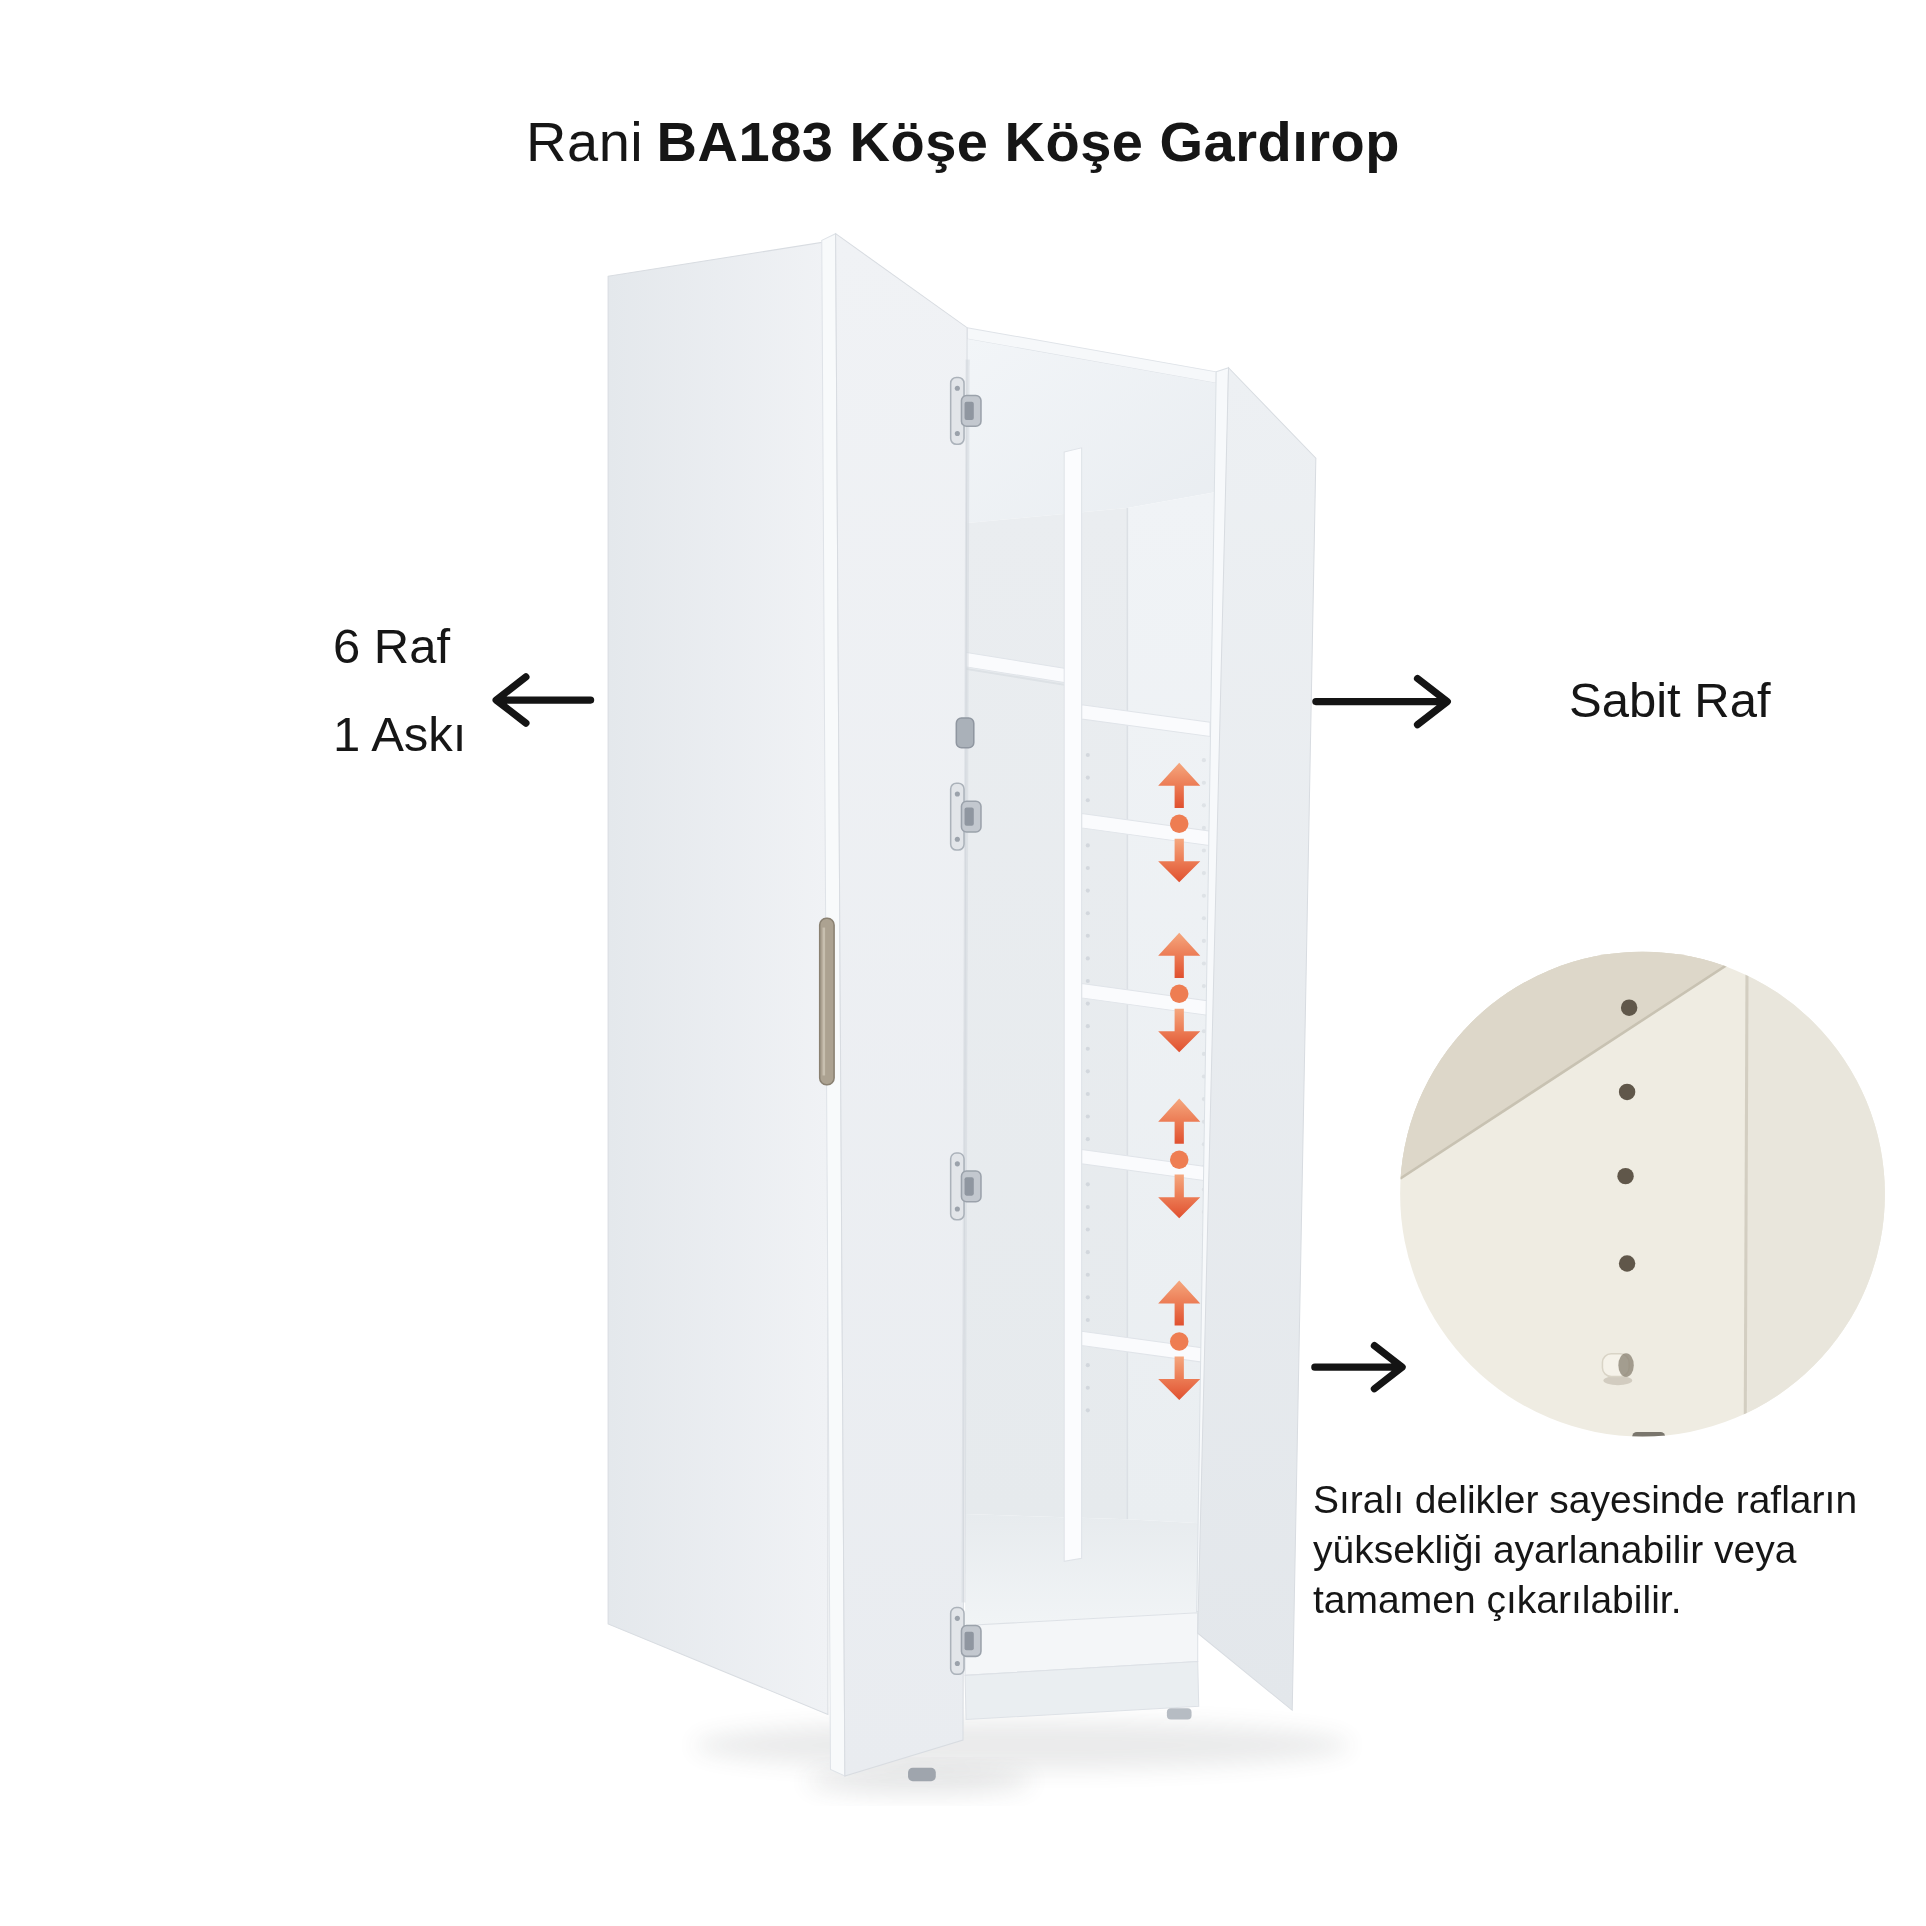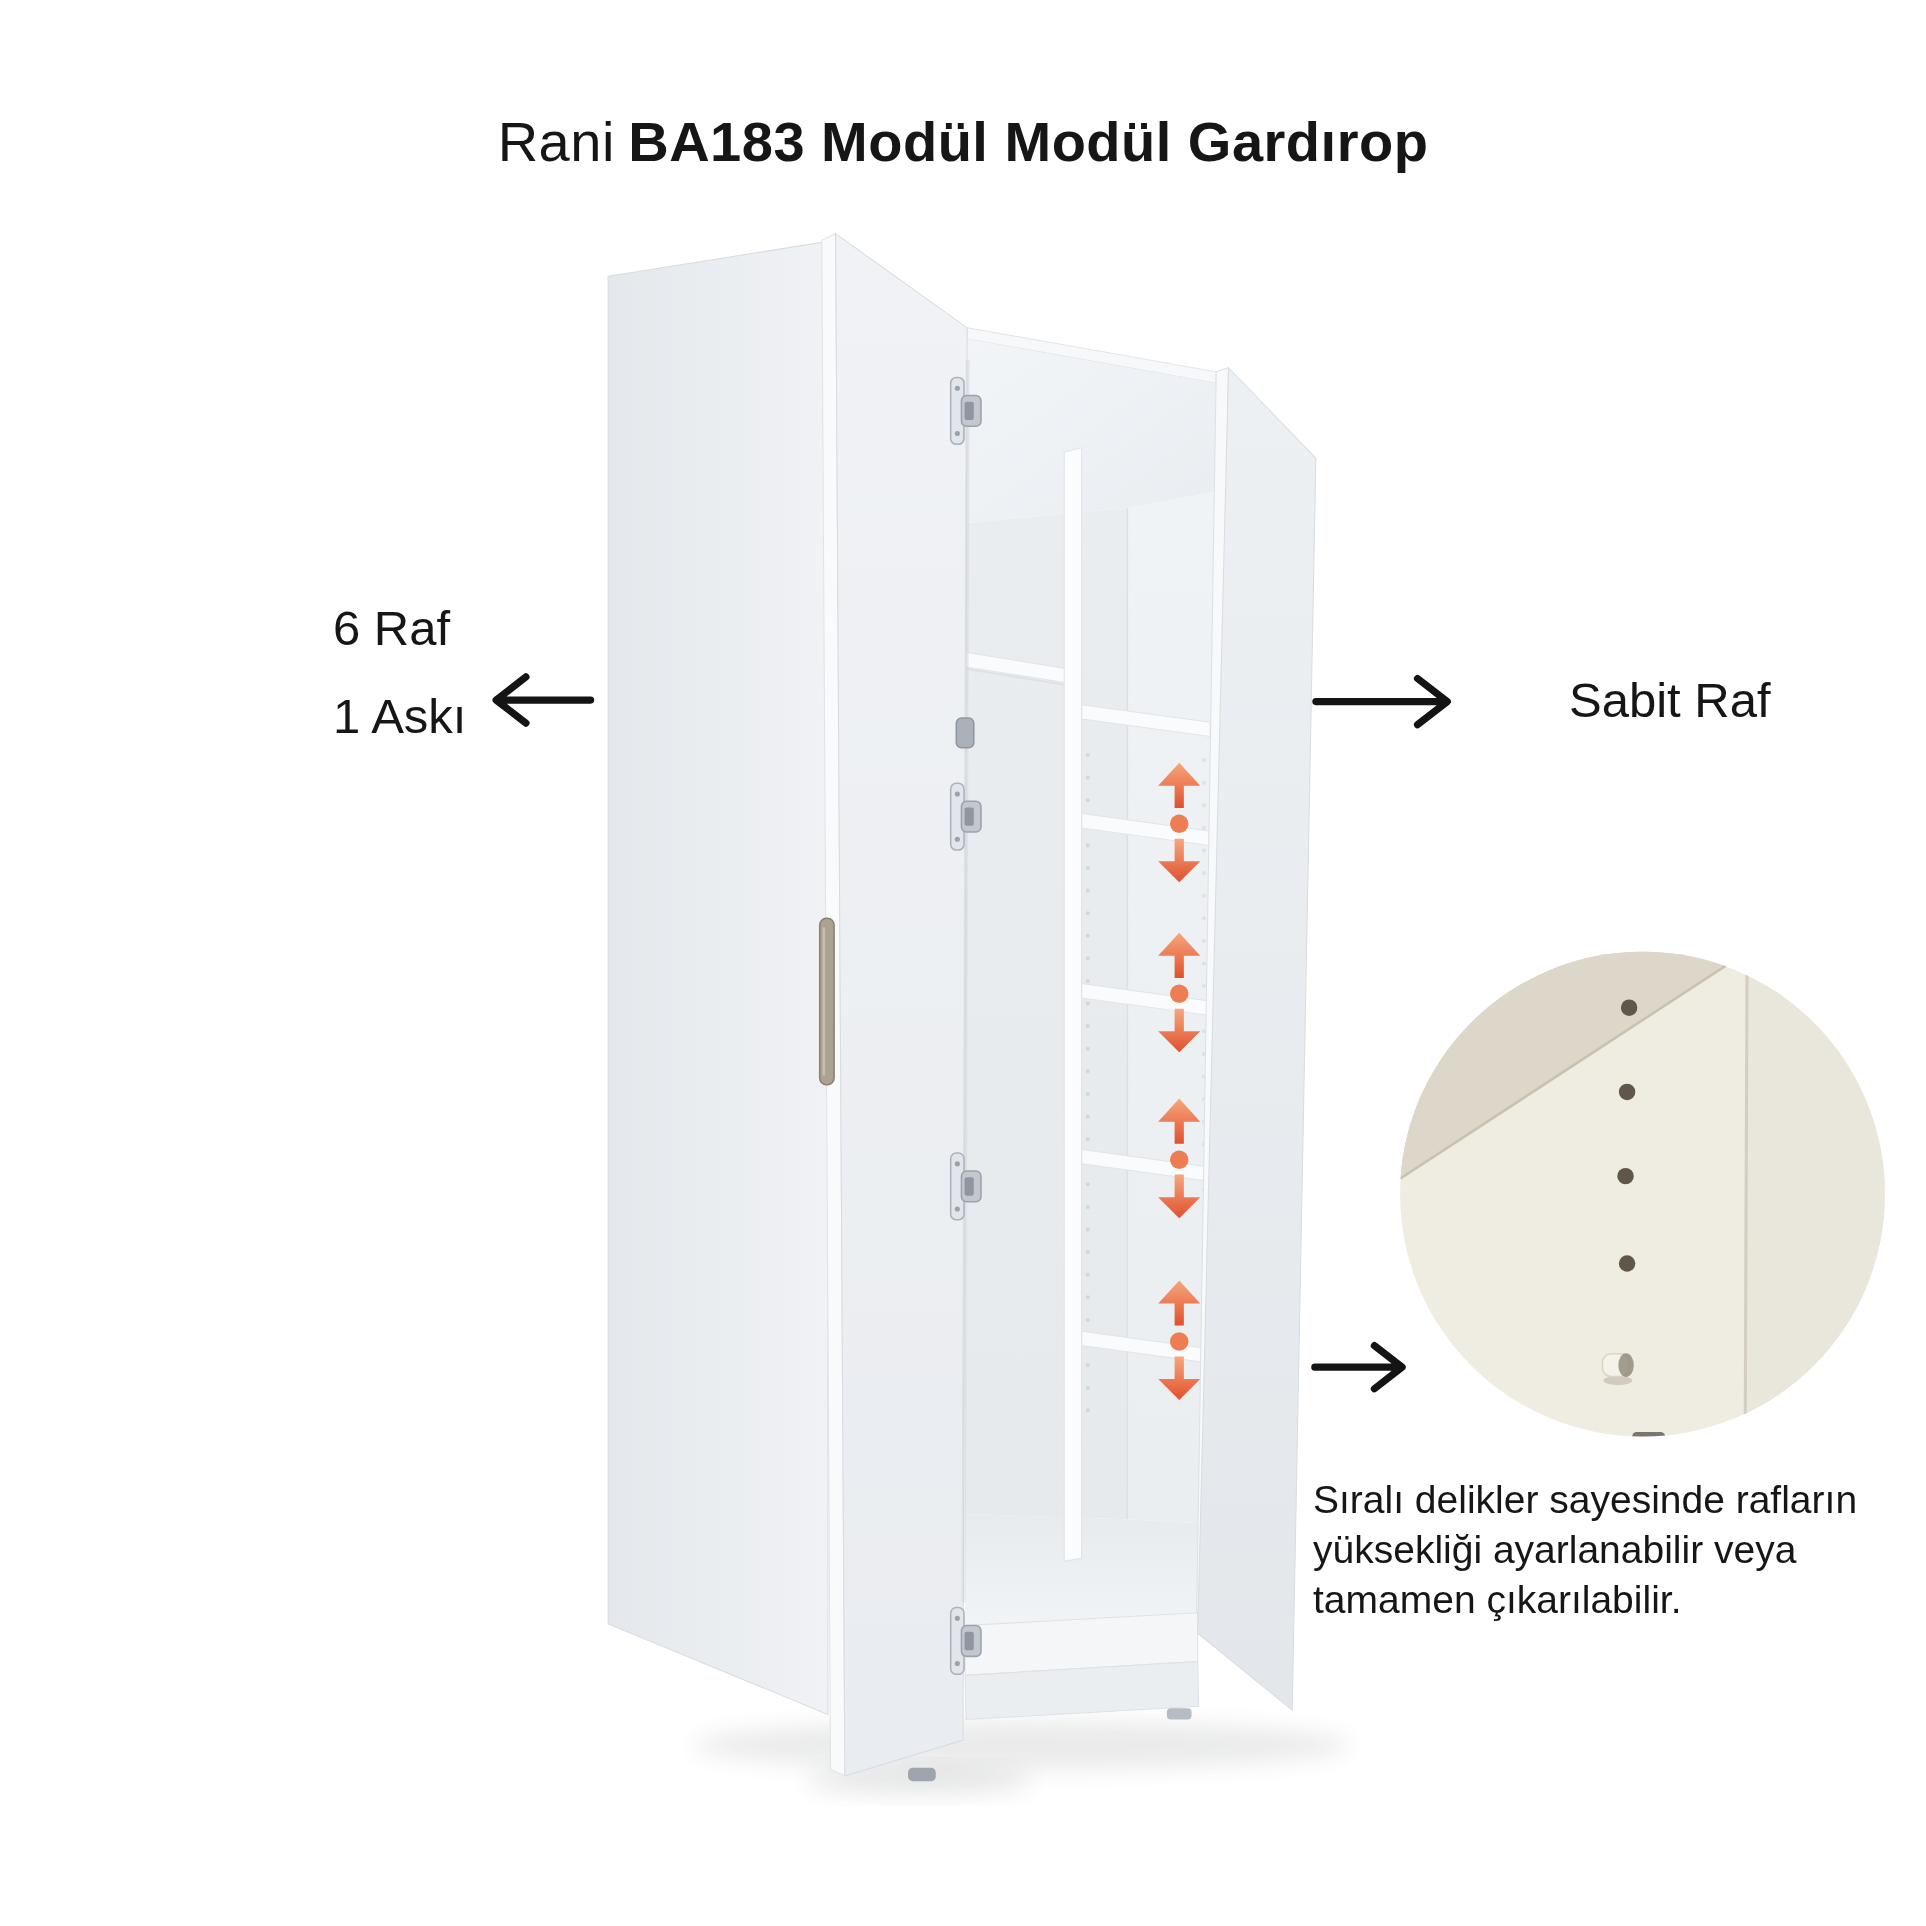--- a/index.html
+++ b/index.html
@@ -3,21 +3,21 @@
 <meta charset="utf-8">
 <style>
   html,body{margin:0;padding:0;width:1926px;height:1926px;background:#fff;overflow:hidden;}
   .stage{position:absolute;left:0;top:0;width:1926px;height:1926px;background:#fff;
          font-family:"Liberation Sans","DejaVu Sans",sans-serif;color:var(--text,#161616);}
   svg.scene{position:absolute;left:0;top:0;width:1926px;height:1926px;display:block;}
   .title{position:absolute;left:0;top:114px;width:1926px;text-align:center;
          font-size:56px;font-weight:400;letter-spacing:0.5px;line-height:1.0;white-space:nowrap;}
   .title .model{font-weight:700;margin-left:13.4px;}
   .callout{position:absolute;font-size:49px;line-height:88px;font-weight:400;}
-  .callout-left{left:333px;top:584px;}
+  .callout-left{left:333px;top:602px;}
   .callout-right{left:1569px;top:669px;line-height:62px;white-space:nowrap;}
   .caption{position:absolute;left:1313px;top:1475px;width:627px;font-size:39px;line-height:50px;}
   .or{fill:url(#gOr);}
   .ordot{fill:var(--dot,#EE7D52);}
   .blkarrow{stroke:var(--ink,#141414);stroke-width:14;fill:none;stroke-linecap:round;stroke-linejoin:round;}
   .panelline{stroke:#D8DCE1;stroke-width:2;}
 </style>
 </head>
 <body>
 
@@ -226,21 +226,21 @@
         <ellipse cx="3150" cy="2688" rx="28" ry="9" fill="#B9B3A4" opacity="0.55"></ellipse>
         <rect x="3120" y="2636" width="52" height="44" rx="17" fill="#F5F2E9" stroke="#D9D4C6" stroke-width="3"></rect>
         <ellipse cx="3166" cy="2658" rx="15" ry="23" fill="#8E8778" opacity="0.8"></ellipse>
       </g>
       <rect x="3178" y="2788" width="64" height="42" rx="9" fill="#7A766D"></rect>
     </g>
   </g>
 </svg>
 
 <div class="title">
-  <span>Rani</span><span class="model">BA183 Modül Modül Gardırop</span>
+  <span>Rani</span><span class="model">BA183 Köşe Köşe Gardırop</span>
 </div>
 
 <div class="callout callout-left">
   <div>6 Raf</div>
   <div>1 Askı</div>
 </div>
 
 <div class="callout callout-right">
   <div>Sabit Raf</div>
 </div>

